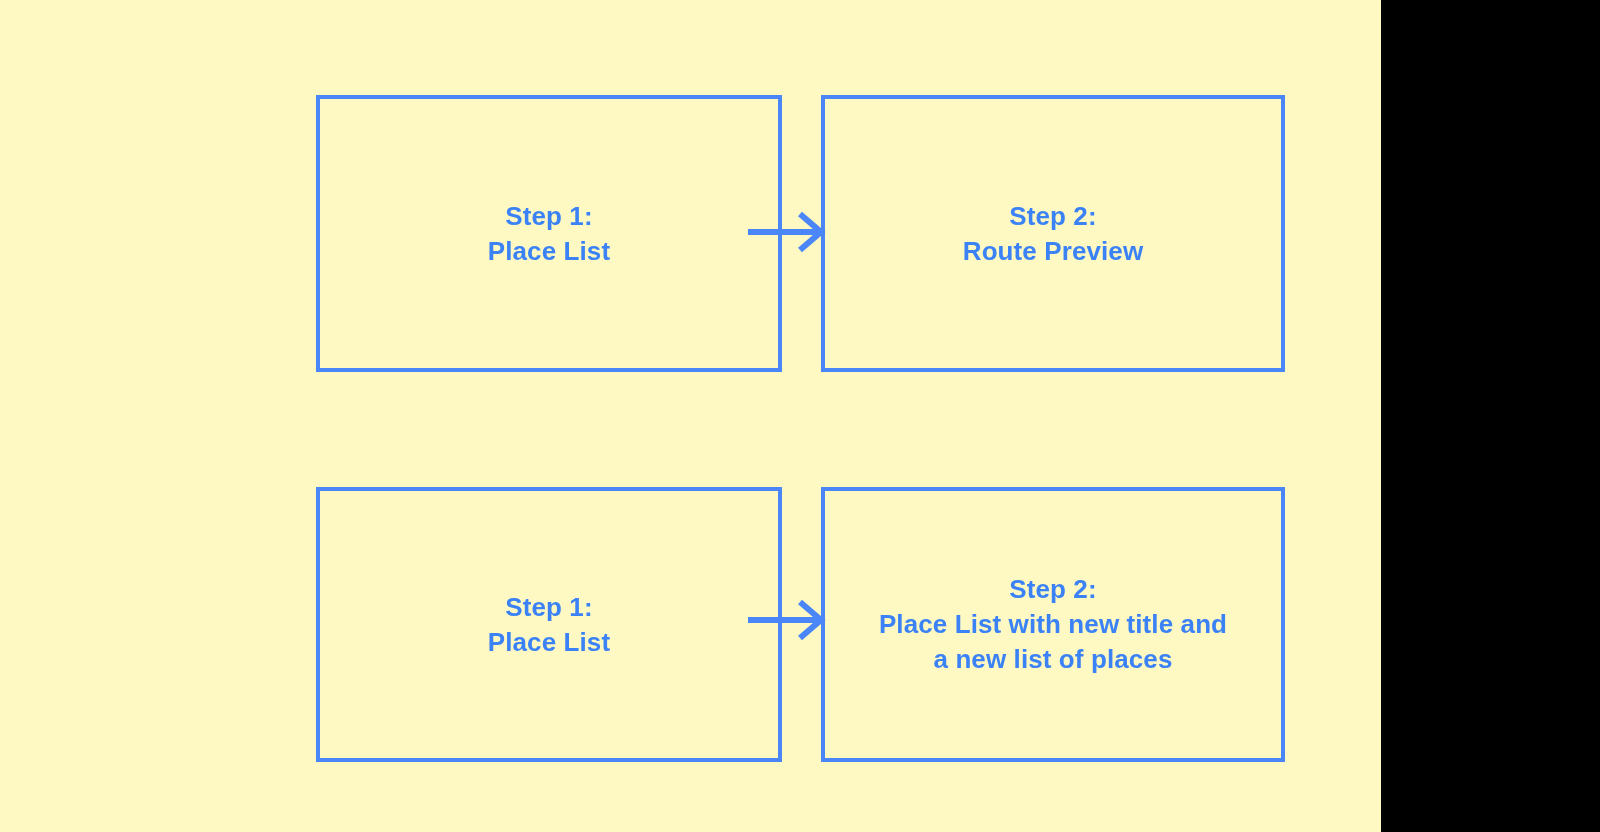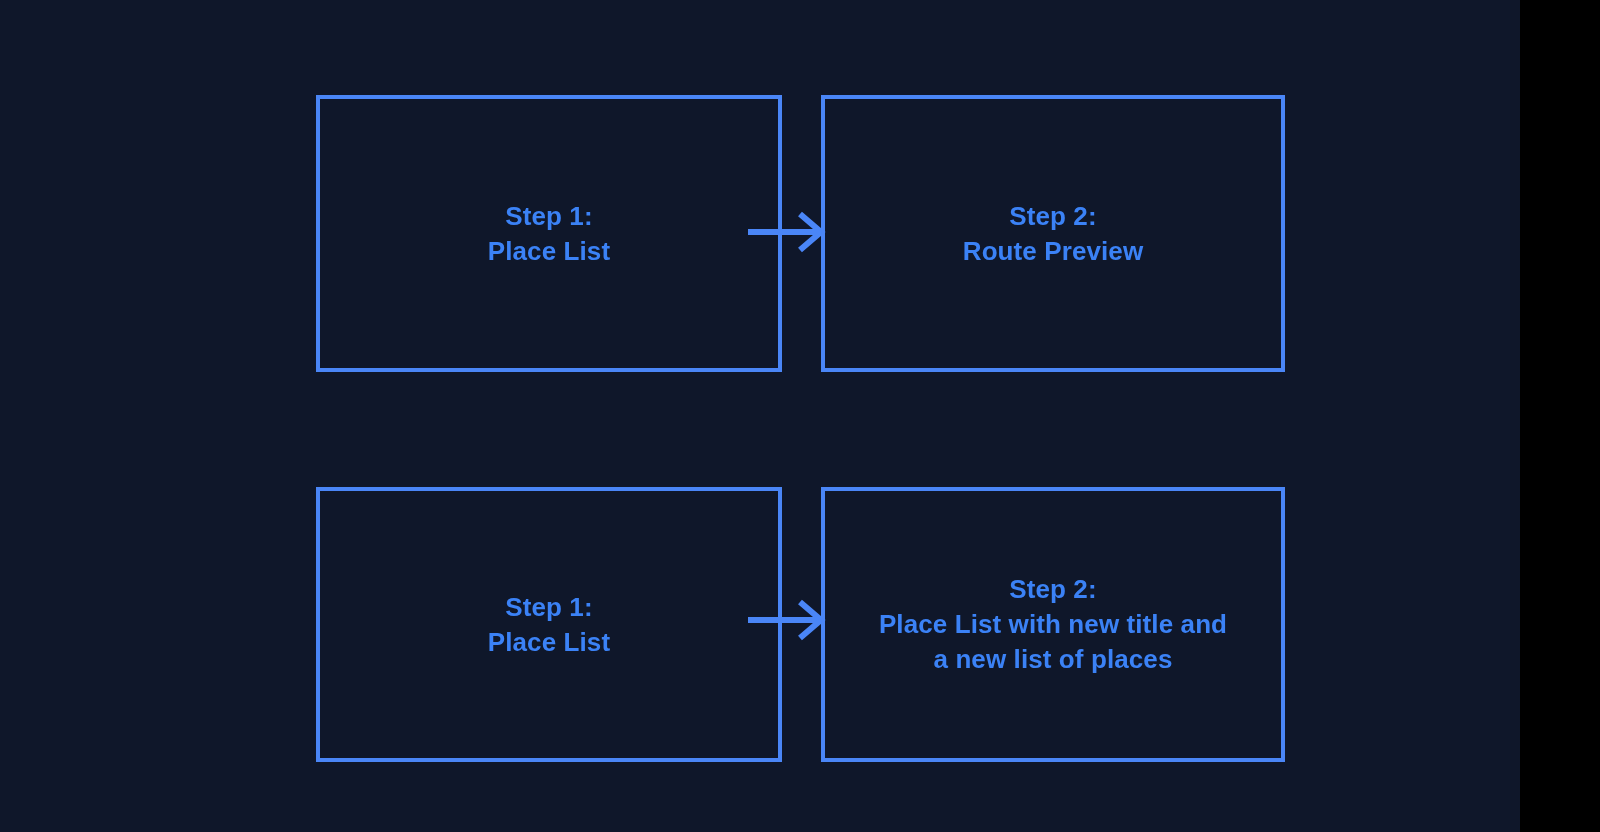--- a/index.html
+++ b/index.html
@@ -9,23 +9,23 @@
     background: #000000;
   }
   body {
     width: 1600px;
     height: 832px;
     overflow: hidden;
     font-family: "Liberation Sans", sans-serif;
   }
   #canvas {
     position: relative;
-    width: 1520px;
+    width: 1381px;
     height: 832px;
-    background: #0f172a;
+    background: #fef9c3;
   }
   .flow-row {
     position: absolute;
     left: 0;
     width: 1600px;
   }
   .step-box {
     position: absolute;
     box-sizing: border-box;
     border: 4px solid #4a86f7;

